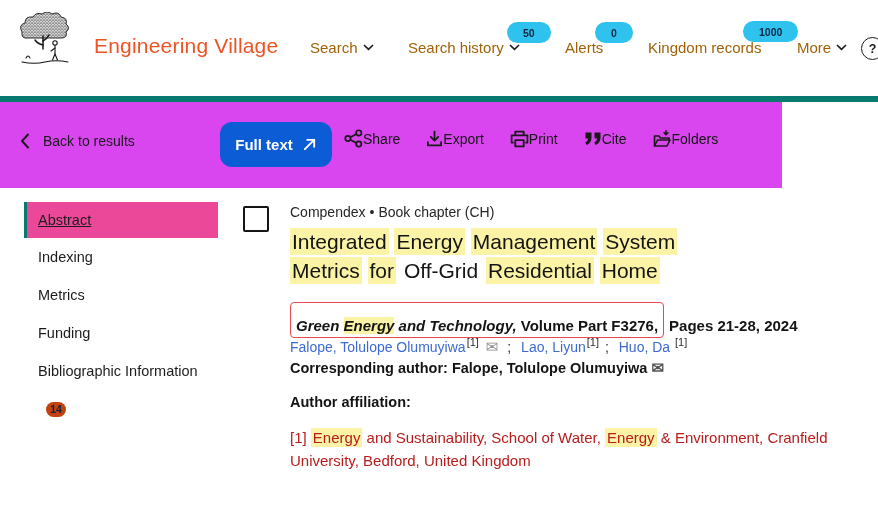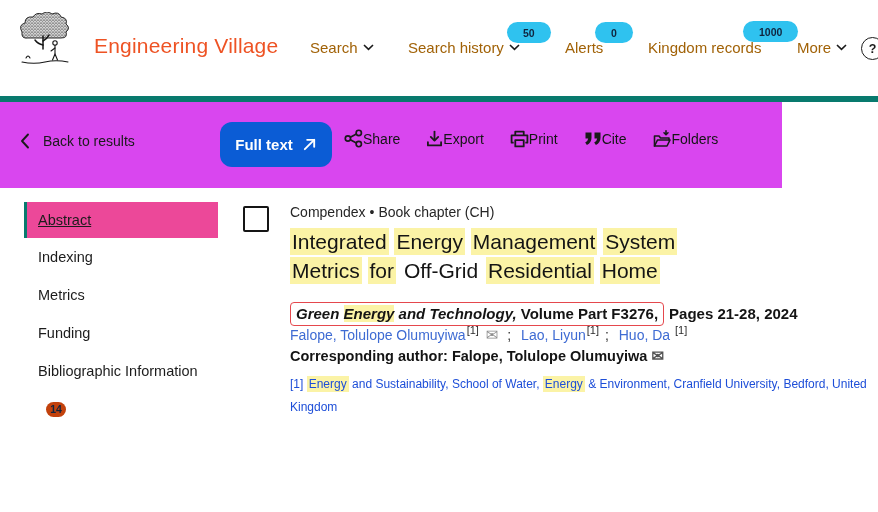--- a/index.html
+++ b/index.html
@@ -52,32 +52,32 @@
   .checkbox{position:absolute;left:243px;top:206px;width:22px;height:22px;border:2.5px solid #151515;
             background:#fff;border-radius:2px;cursor:pointer;box-sizing:content-box}
 
   
   .main{position:absolute;left:290px;top:204px;width:582px}
   .meta{font-size:14px;color:#262626;display:flex;gap:4px;align-items:center}
   .title{margin-top:7px;font-size:21px;line-height:29px;font-weight:500;color:#141414}
   .tw{padding:2px 2px}
   .hl{background:#fbf3a6}
   .source{margin-top:17px;font-size:15px;font-weight:700;color:#141414}
-  .redbox{border:1.5px solid #e5484d;border-radius:4px;padding:2px 5px 3px;margin-right:5px;
+  .redbox{border:1.5px solid #e5484d;border-radius:4px;padding:14px 5px 3px;margin-right:5px;
           display:inline-block}
   .it{font-style:italic}
   .authors{font-size:14px}
   .author{color:#3e6bd3;cursor:pointer}
   .sup{font-size:11px;color:#2c2c2c;position:relative;top:-6px;margin-left:1px}
   .mail{color:#8d8d8d;font-size:15px;margin:0 3px;cursor:pointer}
   .sep{color:#333;margin:0 6px}
   .corr{margin-top:3px;font-size:14.5px;font-weight:700;color:#141414}
   .corr .mail{color:#555;margin-left:4px}
   .affhead{margin-top:17px;font-size:14.5px;font-weight:700;color:#141414}
-  .afftext{margin-top:8px;font-size:12px;line-height:23px;color:#1d4ed8;max-width:582px}
+  .afftext{margin-top:16px;font-size:15px;line-height:23px;color:#b91c1c;max-width:582px}
   .afftext .hl{padding:1px 2px}
 </style>
 </head>
 <body>
 
 <div id="app">
 
   <div class="header">
     <div class="logo">
       <svg width="62" height="58" viewBox="0 0 62 58">
@@ -265,16 +265,17 @@
       <span class="author">Falope, Tolulope Olumuyiwa</span><span class="sup">[1]</span>
       <span class="mail">✉</span><span class="sep">;</span>
       <span class="author">Lao, Liyun</span><span class="sup">[1]</span><span class="sep">;</span>
       <span class="author">Huo, Da</span>&nbsp;<span class="sup">[1]</span>
     </div>
 
     <div class="corr">
       <span>Corresponding author: </span><span>Falope, Tolulope Olumuyiwa</span><span class="mail">✉</span>
     </div>
 
+    <div class="affhead">Author affiliation:</div>
     <div class="afftext"><span>[1] </span><span class="hl">Energy</span><span> and Sustainability, School of Water, </span><span class="hl">Energy</span><span> &amp; Environment, Cranfield University, Bedford, United Kingdom</span></div>
   </div>
 
 </div>
 
 </body></html>

